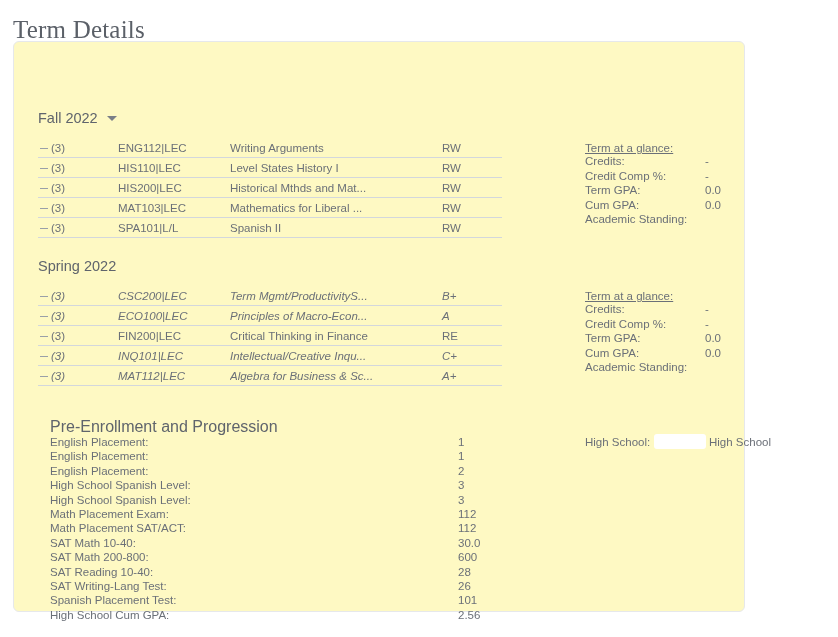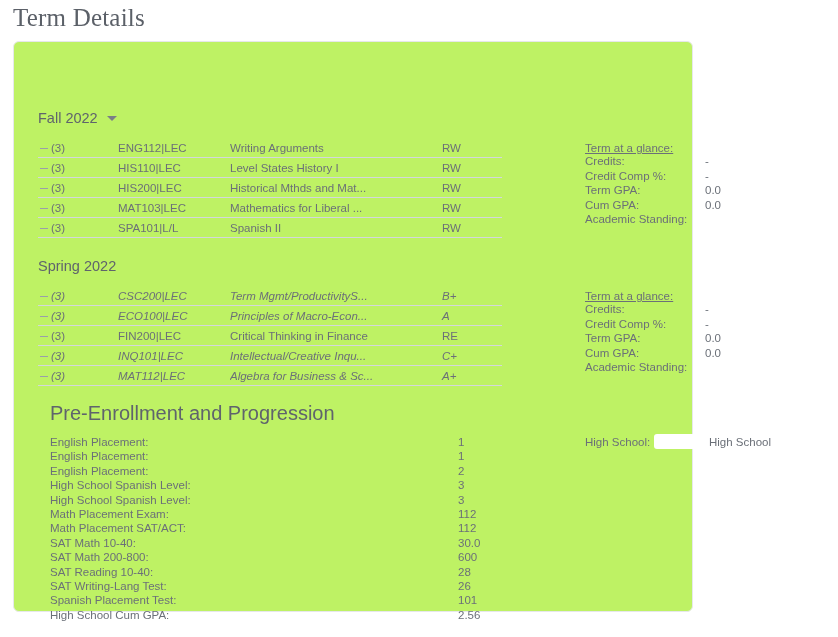--- a/index.html
+++ b/index.html
@@ -16,30 +16,30 @@
   }
 
   .page-title {
     font-family: "Liberation Serif", serif;
     font-size: 25px;
     font-weight: 400;
     color: #5b6068;
     letter-spacing: 0.2px;
     position: absolute;
     left: 13px;
-    top: 4px;
+    top: 16px;
   }
 
   .card {
     position: absolute;
     left: 13px;
     top: 41px;
-    width: 680px;
+    width: 732px;
     height: 571px;
-    background: #bef264;
+    background: #fef9c3;
     border: 1px solid #e6e8eb;
     border-radius: 6px;
     box-sizing: border-box;
   }
 
   
   .term-block { position: absolute; left: 0; top: 0; width: 100%; }
 
   .term-header {
     position: absolute;
@@ -107,22 +107,22 @@
     white-space: nowrap;
   }
   .glance-row { position: relative; height: 14.5px; white-space: nowrap; }
   .glance-row .lbl { position: absolute; left: 0; }
   .glance-row .val { position: absolute; left: 120px; }
 
   
   .pre-head {
     position: absolute;
     left: 36px;
-    top: 360px;
-    font-size: 20px;
+    top: 376px;
+    font-size: 16px;
     color: #5f646c;
     white-space: nowrap;
   }
   .pre-list {
     position: absolute;
     left: 36px;
     top: 394px;
     width: 440px;
     font-size: 11.5px;
   }

